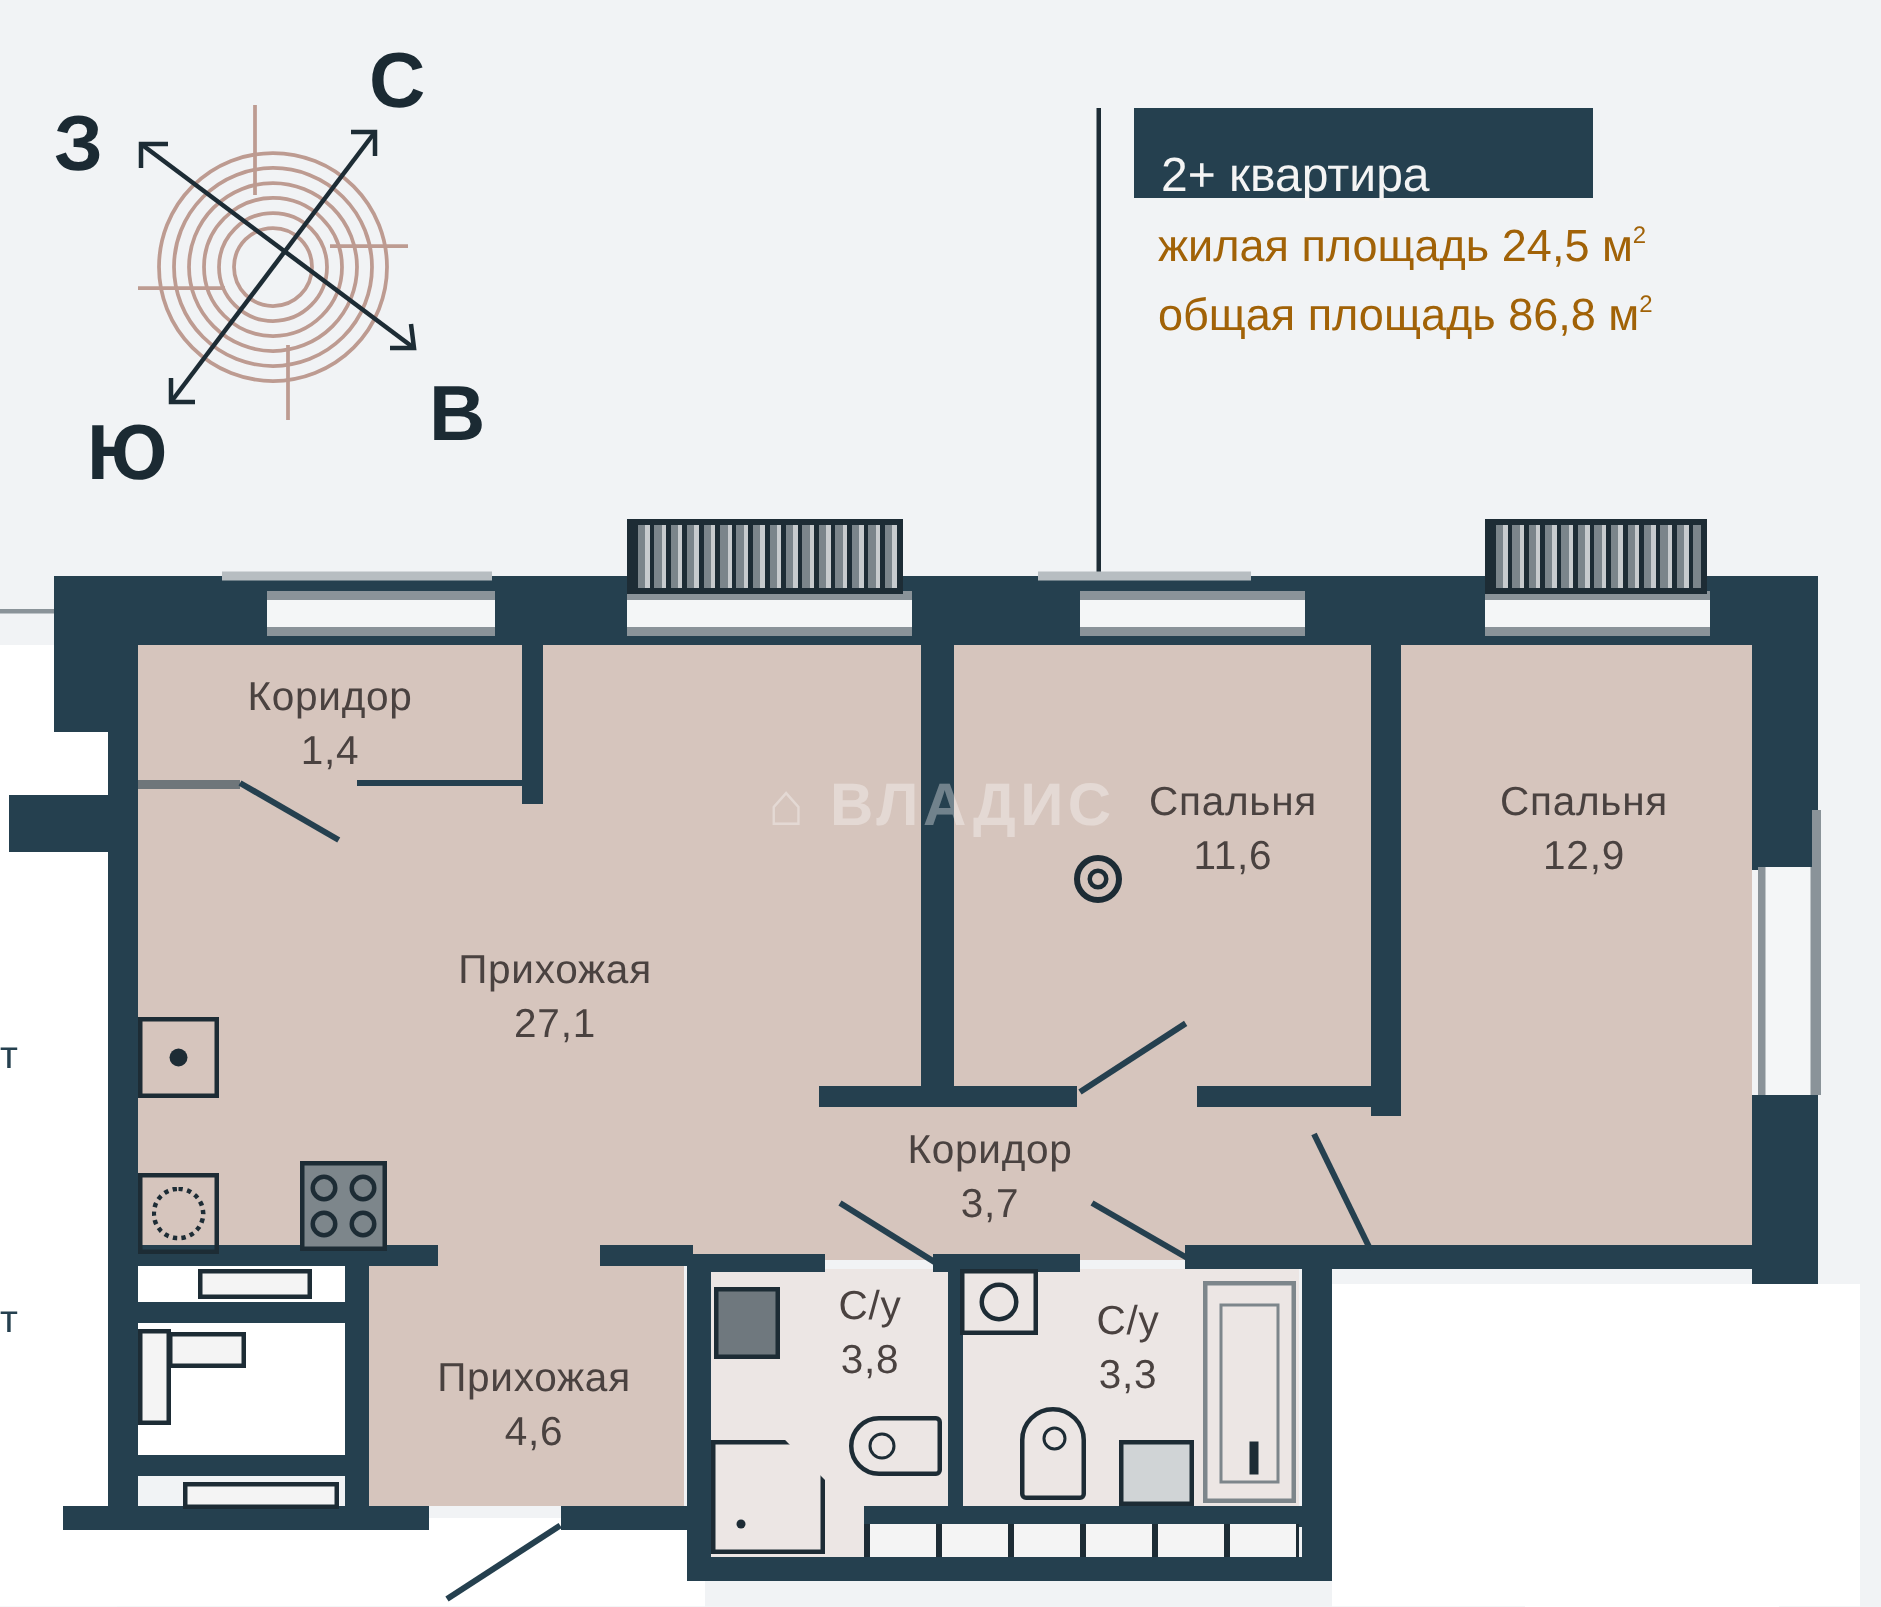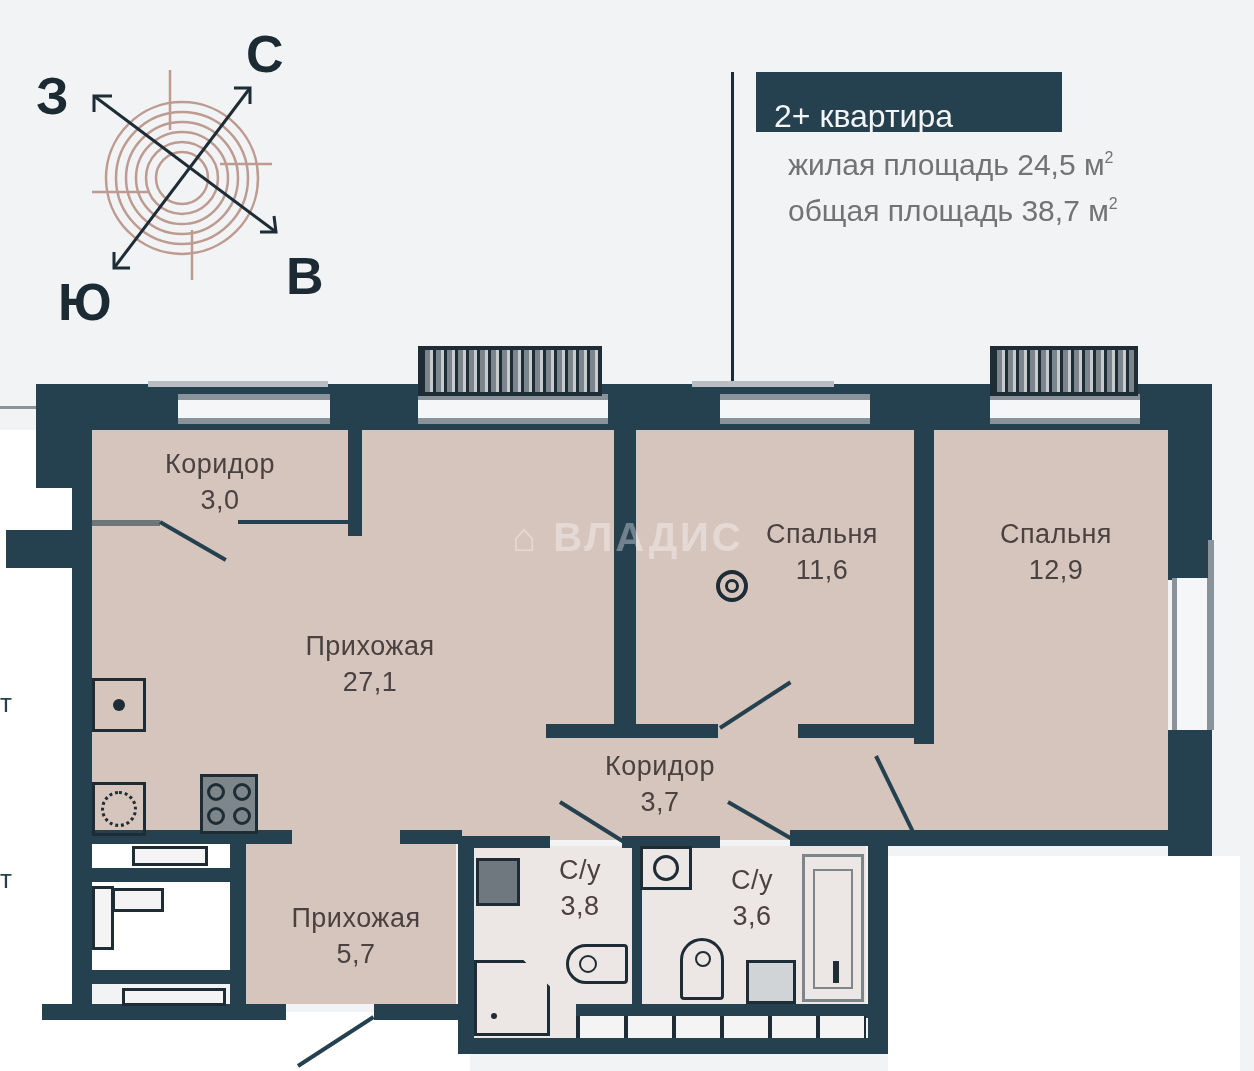--- a/index.html
+++ b/index.html
@@ -25,21 +25,21 @@
   .title-box .notch {
     position: absolute; right: -10px; top: 0; width: 0; height: 0;
     border-top: 30px solid transparent; border-bottom: 30px solid transparent;
     border-right: 10px solid #f1f3f5;
   }
   .title-text {
     position: absolute; left: 18px; top: 20px; color: #f4f4f4;
     font-size: 32px; line-height: 48px; white-space: nowrap;
   }
   .area-line {
-    position: absolute; left: 788px; color: #737373; font-size: 30px;
+    position: absolute; left: 772px; color: #a16207; font-size: 30px;
     line-height: 36px; white-space: nowrap;
   }
   .area-line sup { font-size: 16px; vertical-align: 12px; }
   .compass-letter {
     position: absolute; color: #1b2a33; font-size: 52px; font-weight: bold;
     line-height: 56px;
   }
   .win-top {
     position: absolute; background: #f4f6f7;
     border-top: 6px solid #8a9399; border-bottom: 6px solid #8a9399;
@@ -95,21 +95,21 @@
 <div class="title-box">
   <span class="title-text">2+ квартира</span>
   <span class="notch"></span>
 </div>
 <div class="area-line" style="top:140px;">
   <span>жилая площадь</span>
   <span>24,5 м</span><sup>2</sup>
 </div>
 <div class="area-line" style="top:186px;">
   <span>общая площадь</span>
-  <span>38,7 м</span><sup>2</sup>
+  <span>86,8 м</span><sup>2</sup>
 </div>
 
 <div class="abs" style="left:731px;top:72px;width:3px;height:500px;background:#1d2c35;"></div>
 
 <div>
 
   <div class="room" style="left:92px;top:430px;width:522px;height:406px;"></div>
   <div class="room" style="left:636px;top:430px;width:278px;height:300px;"></div>
   <div class="room" style="left:934px;top:430px;width:234px;height:400px;"></div>
   <div class="room" style="left:420px;top:730px;width:748px;height:110px;"></div>
@@ -209,47 +209,47 @@
     <div class="abs" style="left:5px;top:5px;width:14px;height:14px;border-radius:50%;border:3px solid #1d2c35;box-sizing:border-box;"></div>
   </div>
 
   <div class="watermark">
     <span>⌂</span>
     <span>ВЛАДИС</span>
   </div>
 
   <div class="room-label" style="left:220px;top:446px;">
     <div>Коридор</div>
-    <div>3,0</div>
+    <div>1,4</div>
   </div>
   <div class="room-label" style="left:370px;top:628px;">
     <div>Прихожая</div>
     <div>27,1</div>
   </div>
   <div class="room-label" style="left:822px;top:516px;">
     <div>Спальня</div>
     <div>11,6</div>
   </div>
   <div class="room-label" style="left:1056px;top:516px;">
     <div>Спальня</div>
     <div>12,9</div>
   </div>
   <div class="room-label" style="left:660px;top:748px;">
     <div>Коридор</div>
     <div>3,7</div>
   </div>
   <div class="room-label" style="left:356px;top:900px;">
     <div>Прихожая</div>
-    <div>5,7</div>
+    <div>4,6</div>
   </div>
   <div class="room-label" style="left:580px;top:852px;">
     <div>С/у</div>
     <div>3,8</div>
   </div>
   <div class="room-label" style="left:752px;top:862px;">
     <div>С/у</div>
-    <div>3,6</div>
+    <div>3,3</div>
   </div>
 </div>
 
 <div class="side-label" style="top:688px;">т</div>
 <div class="side-label" style="top:864px;">т</div>
 <div class="abs" style="left:0;top:406px;width:36px;height:3px;background:#8a9399;"></div>
 
 </body></html>

